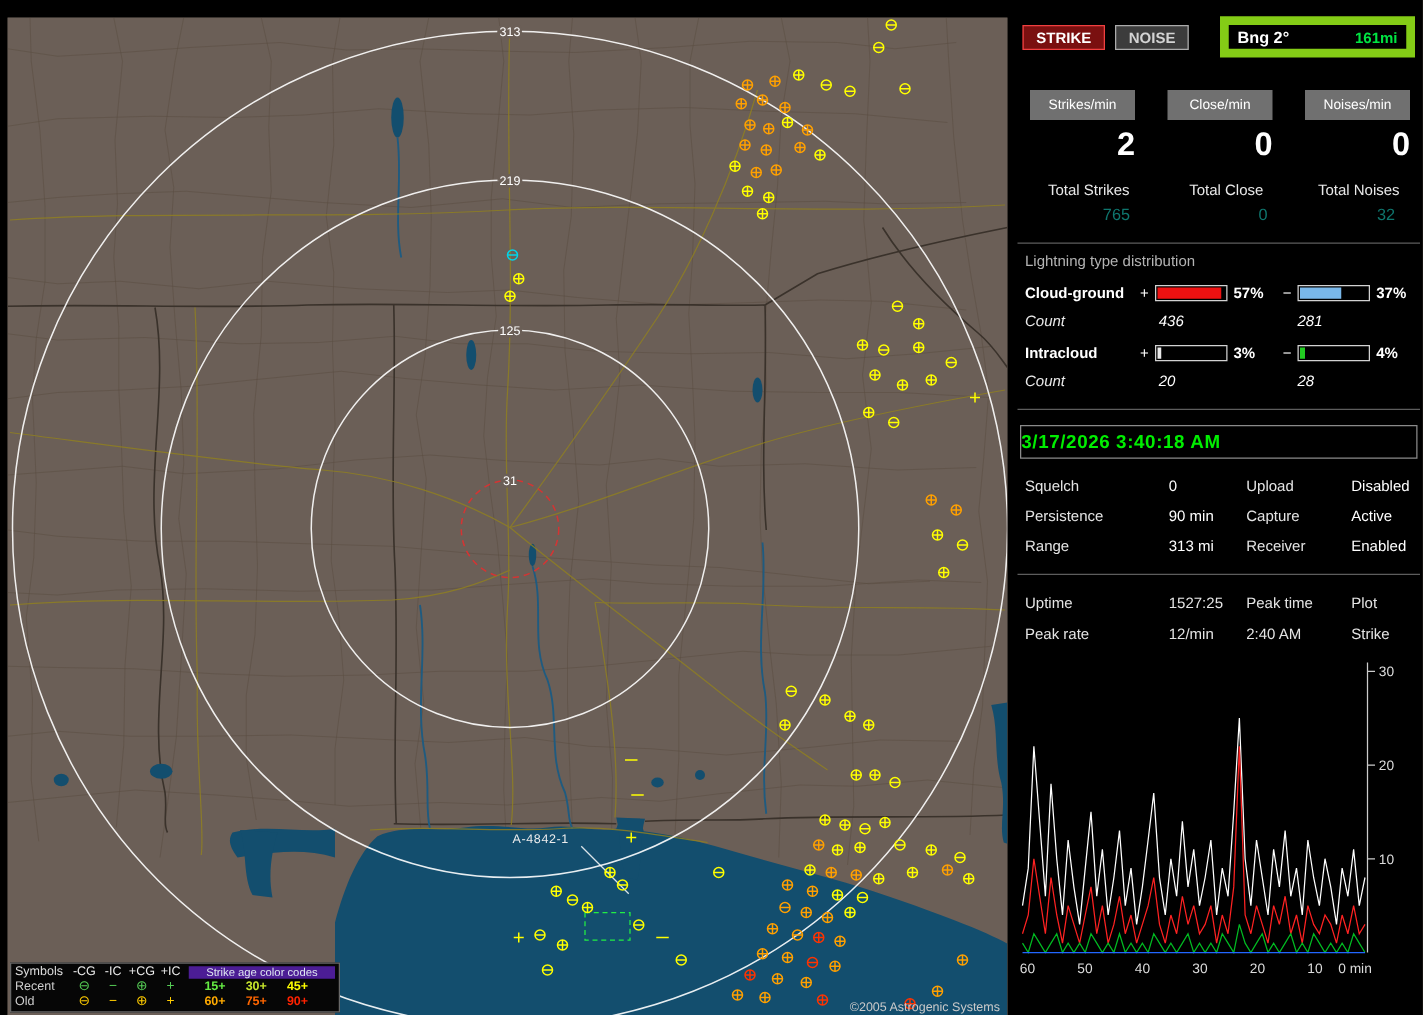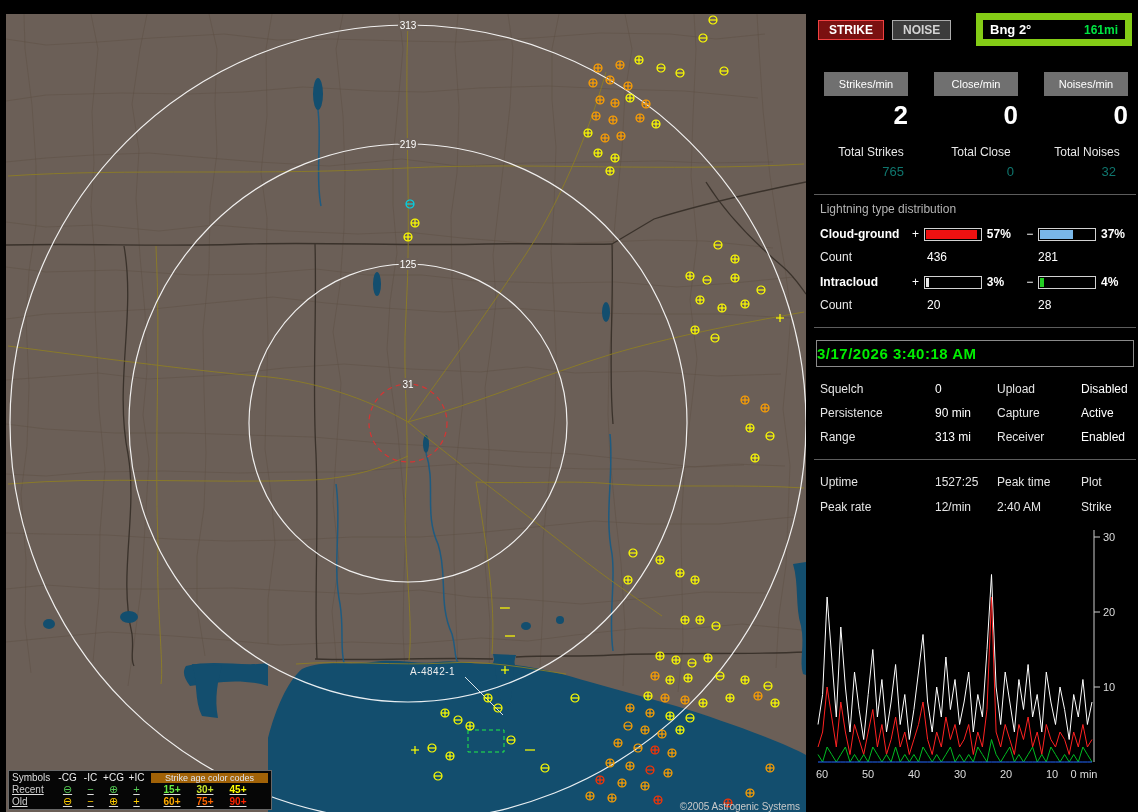--- a/index.html
+++ b/index.html
@@ -11,22 +11,22 @@
   #map-svg{position:absolute;left:0;top:0;}
   .station-label{position:absolute;left:404px;top:652px;font-size:10px;color:#ececec;letter-spacing:.5px;}
   .copyright{position:absolute;right:6px;bottom:1px;font-size:10px;color:#c9c9c9;}
 
   
   .legend{position:absolute;left:2px;bottom:3px;width:256px;background:#060606;border:1px solid #676767;
           font-size:10px;color:#ddd;padding:1px 3px 2px;}
   .leg-head{display:flex;align-items:center;}
   .sym-h{width:44px;}
   .leg-col{width:23px;text-align:center;color:#eee;}
-  .age-title{flex:1;background:#a16207;text-align:center;margin-left:3px;padding:0 1px;font-size:9px;color:#dfe6f2;}
-  .leg-row{display:flex;align-items:center;margin-top:1px;text-decoration:underline;}
+  .age-title{flex:1;background:#4c1d95;text-align:center;margin-left:3px;padding:0 1px;font-size:9px;color:#dfe6f2;}
+  .leg-row{display:flex;align-items:center;margin-top:1px;}
   .leg-row .lab{width:44px;color:#cfcfcf;}
   .leg-sym{width:23px;text-align:center;font-size:11px;line-height:11px;}
   .age-cell{width:30px;text-align:center;font-weight:bold;margin-left:3px;}
   .age-first{margin-left:9px;}
 
   
   #panel{position:absolute;left:812px;top:0;width:326px;height:812px;background:#000;}
   .top-row{margin:13px 6px 0 6px;display:flex;gap:8px;align-items:center;}
   .btn{font-weight:bold;font-size:12px;padding:2px 10px;border:1px solid;cursor:pointer;
        font-family:"Liberation Sans",sans-serif;}
@@ -47,21 +47,21 @@
 
   .sep{border:none;border-top:1px solid #5d5d5d;margin:15px 2px 0;}
 
   .dist-title{margin:7px 0 2px 8px;font-size:12px;color:#b3b3b3;}
   .dist-row{display:flex;align-items:center;margin:11px 0 0 8px;font-size:12px;}
   .dist-name{width:92px;font-weight:bold;color:#fff;}
   .sign{width:12px;text-align:center;color:#fff;}
   .bar{width:57px;height:11px;border:1px solid #d2d2d2;margin:0 3px;position:relative;background:#000;display:inline-block;}
   .bar .fill{position:absolute;left:1px;top:1px;bottom:1px;display:block;}
   .pct{width:38px;font-weight:bold;margin-left:2px;color:#fff;}
-  .count-row{display:flex;margin:9px 0 0 8px;font-size:12px;color:#fff;}
+  .count-row{display:flex;margin:9px 0 0 8px;font-size:12px;color:#fff;font-style:italic;}
   .count-row .cname{width:92px;color:#e8e8e8;}
   .count-row .cval{margin-left:15px;width:111px;}
 
   .dt-box{margin:12px 4px 0;border:1px solid #8a8a8a;padding:4px 0;color:#00ee00;font-weight:bold;
           font-size:15px;letter-spacing:.5px;}
 
   .status-grid{display:grid;grid-template-columns:115px 62px 84px 1fr;margin:15px 0 0 8px;row-gap:10px;
                font-size:12px;color:#e4e4e4;}
   .status-grid .val{color:#fff;}
   .green{color:#00cc33;}

